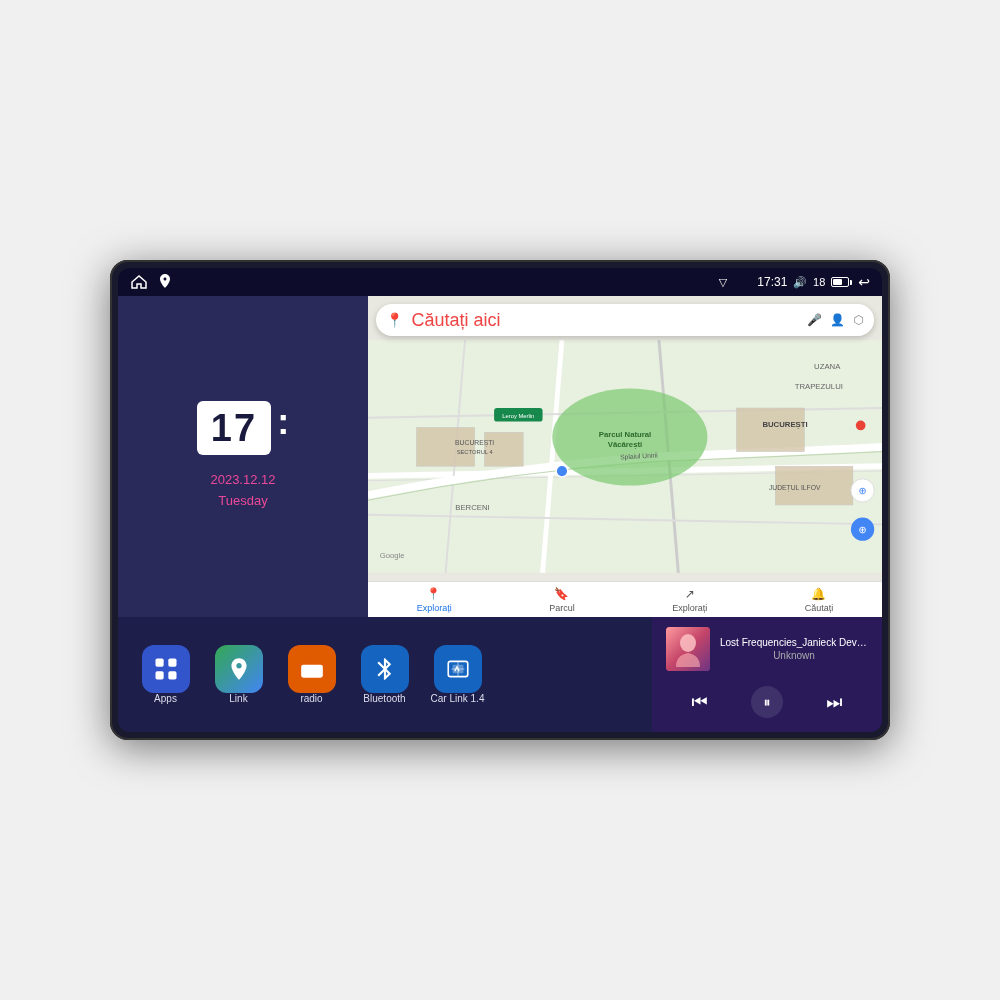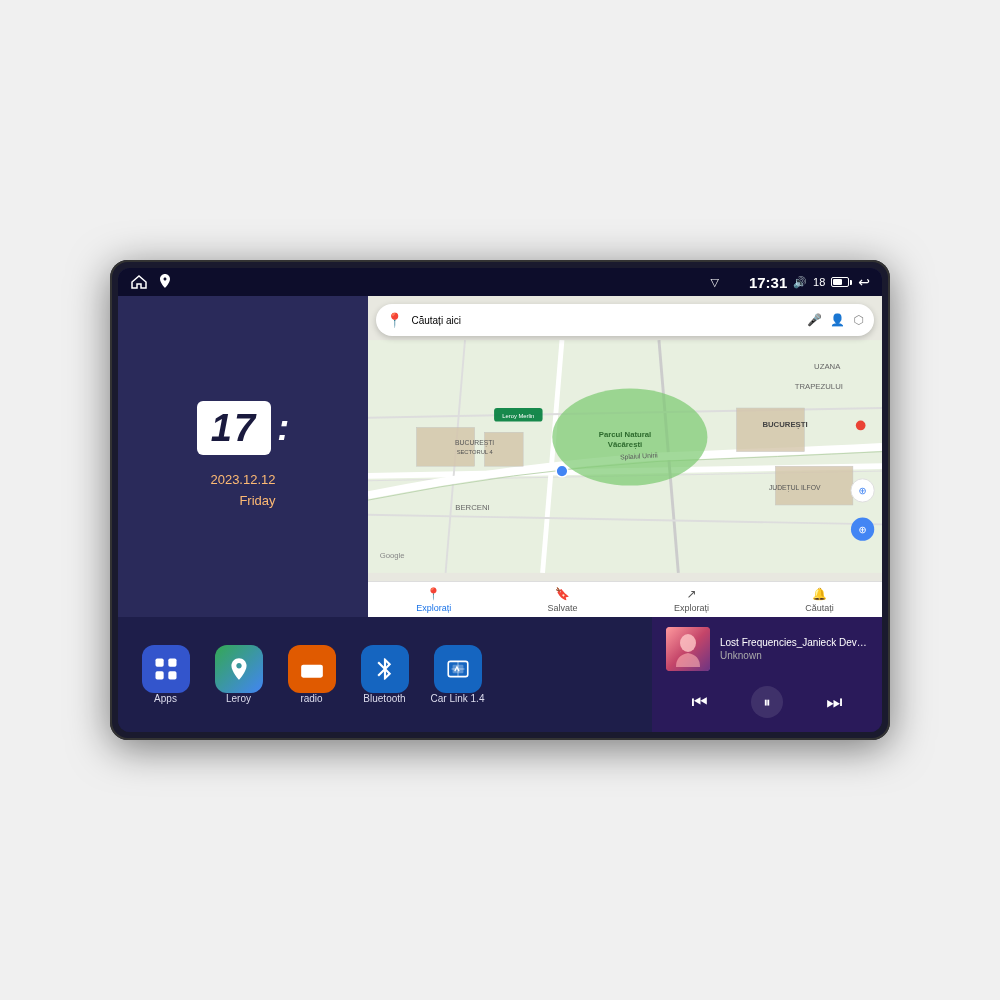--- a/index.html
+++ b/index.html
@@ -60,22 +60,22 @@
 
     .status-right {
       display: flex;
       align-items: center;
       gap: 6px;
       color: white;
       font-size: 11px;
     }
 
     .status-time {
-      font-size: 15px;
-      font-weight: 700;
+      font-size: 12px;
+      font-weight: 400;
       color: white;
       margin-left: 24px;
     }
 
     
     .main-content {
       flex: 1;
       display: flex;
       flex-direction: column;
       overflow: hidden;
@@ -95,24 +95,22 @@
       background: #2a2a5a;
       display: flex;
       flex-direction: column;
       align-items: center;
       justify-content: center;
       padding: 16px;
     }
 
     .clock-display {
       display: flex;
-      align-items: center;
       gap: 6px;
       margin-bottom: 15px;
-      font-style: italic;
     }
 
     .clock-block {
       background: white;
       border-radius: 6px;
       padding: 8px 14px;
       font-size: 38px;
       font-weight: bold;
       color: #1a1a3e;
       font-family: 'Arial', sans-serif;
@@ -120,23 +118,23 @@
       line-height: 1;
     }
 
     .clock-colon {
       font-size: 36px;
       font-weight: bold;
       color: white;
     }
 
     .clock-date {
-      color: #fdba74;
+      color: #ec4899;
       font-size: 13px;
-      text-align: right;
+      text-align: center;
       line-height: 1.6;
     }
 
     
     .map-section {
       flex: 1;
       background: #e8e8e0;
       position: relative;
       overflow: hidden;
     }
@@ -157,22 +155,22 @@
       z-index: 10;
     }
 
     .map-pin-icon {
       color: #ea4335;
       font-size: 14px;
     }
 
     .map-search-text {
       flex: 1;
-      font-size: 10px;
-      color: #000000;
+      font-size: 18px;
+      color: #ef4444;
     }
 
     .map-search-actions {
       display: flex;
       gap: 8px;
       align-items: center;
     }
 
     
     .map-svg {
@@ -298,20 +296,21 @@
       white-space: nowrap;
       overflow: hidden;
       text-overflow: ellipsis;
       font-weight: 500;
     }
 
     .music-artist {
       font-size: 10px;
       color: #aaa;
       margin-top: 2px;
+      text-align: center;
     }
 
     .music-controls {
       display: flex;
       align-items: center;
       justify-content: space-around;
       padding: 4px 0;
     }
 
     .ctrl-btn {
@@ -413,21 +412,21 @@
 
       <div class="top-section">
 
         <div class="clock-widget">
           <div class="clock-display">
             <div class="clock-block">17</div>
             <div class="clock-colon">:</div>
           </div>
           <div class="clock-date">
             <div>2023.12.12</div>
-            <div>Friday</div>
+            <div>Tuesday</div>
           </div>
         </div>
 
         <div class="map-section">
           
           <div class="map-search-bar">
             <span class="map-pin-icon">📍</span>
             <span class="map-search-text">Căutați aici</span>
             <div class="map-search-actions">
               <span style="font-size:12px; color:#888;">🎤</span>
@@ -493,21 +492,21 @@
           </svg>
 
           
           <div class="map-bottom-bar">
             <div class="map-nav-item active">
               <span class="map-nav-icon">📍</span>
               <span>Explorați</span>
             </div>
             <div class="map-nav-item">
               <span class="map-nav-icon">🔖</span>
-              <span>Salvate</span>
+              <span>Parcul</span>
             </div>
             <div class="map-nav-item">
               <span class="map-nav-icon">↗</span>
               <span>Explorați</span>
             </div>
             <div class="map-nav-item">
               <span class="map-nav-icon">🔔</span>
               <span>Căutați</span>
             </div>
           </div>
@@ -530,21 +529,21 @@
             </div>
             <span class="app-label">Apps</span>
           </div>
 
           <div class="app-item">
             <div class="app-icon maps-icon">
               <svg viewBox="0 0 24 24" width="26" height="26" fill="white">
                 <path d="M12 2C8.13 2 5 5.13 5 9c0 5.25 7 13 7 13s7-7.75 7-13c0-3.87-3.13-7-7-7zm0 9.5c-1.38 0-2.5-1.12-2.5-2.5S10.62 6.5 12 6.5s2.5 1.12 2.5 2.5S13.38 11.5 12 11.5z"></path>
               </svg>
             </div>
-            <span class="app-label">Leroy</span>
+            <span class="app-label">Link</span>
           </div>
 
           <div class="app-item">
             <div class="app-icon radio-icon">
               <svg viewBox="0 0 24 24" width="26" height="26" fill="white">
                 <rect x="2" y="8" width="20" height="12" rx="2"></rect>
                 <rect x="4" y="10" width="8" height="8" rx="4" fill="none" stroke="white" stroke-width="1.5"></rect>
                 <circle cx="8" cy="14" r="2"></circle>
                 <rect x="14" y="11" width="5" height="1.5" rx="0.75"></rect>
                 <rect x="14" y="14" width="4" height="1.5" rx="0.75"></rect>

